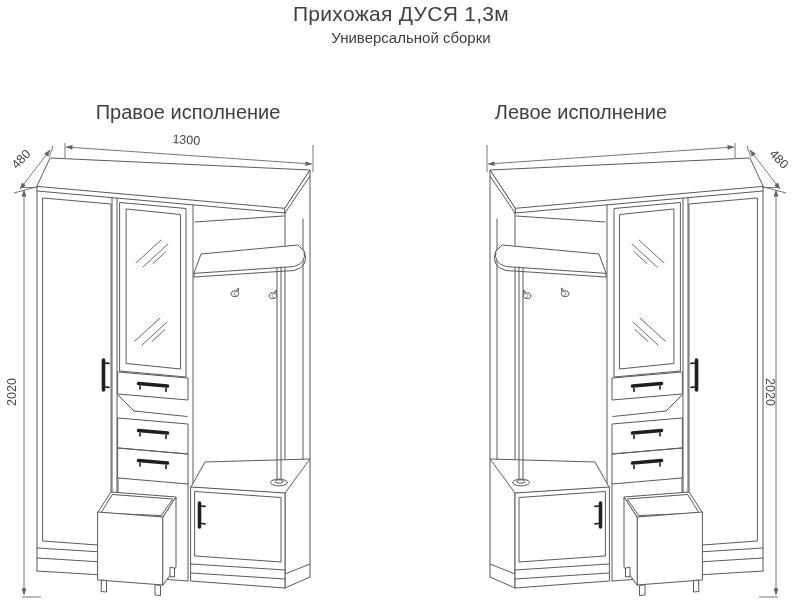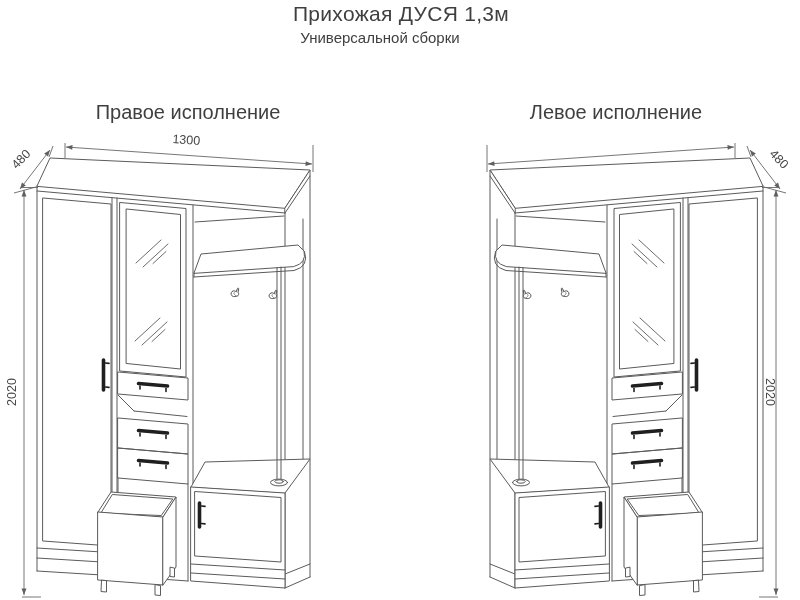--- a/index.html
+++ b/index.html
@@ -3,24 +3,24 @@
 <meta charset="utf-8">
 <style>
   html,body{margin:0;padding:0;}
   body{
     width:800px;height:600px;position:relative;overflow:hidden;
     background:#ffffff;
     font-family:"Liberation Sans", sans-serif;
   }
   .txt{position:absolute;white-space:nowrap;color:#3f3f3f;}
   .title{left:401px;top:2px;transform:translateX(-50%);font-size:21px;letter-spacing:.3px;}
-  .subtitle{left:380px;top:29px;transform:translateX(-50%);font-size:15px;}
+  .subtitle{left:411px;top:29px;transform:translateX(-50%);font-size:15px;}
   .seclabel{top:101px;transform:translateX(-50%);font-size:20px;}
   .seclabel.l{left:188px;}
-  .seclabel.r{left:616px;}
+  .seclabel.r{left:581px;}
   svg.drawing{position:absolute;left:0;top:0;}
   svg text{font-family:"Liberation Sans", sans-serif;fill:#474747;font-size:12.5px;}
   .body-lines{stroke:#5b5b5b;stroke-width:1;fill:none;stroke-linecap:round;stroke-linejoin:round;}
   .dim{stroke:#666666;stroke-width:.9;fill:none;}
   .handle{stroke:#1f1f1f;stroke-width:3.6;stroke-linecap:round;}
   .nub{stroke:#1f1f1f;stroke-width:1.6;stroke-linecap:round;}
   .wfill{fill:#ffffff;}
 </style>
 </head>
 <body>

